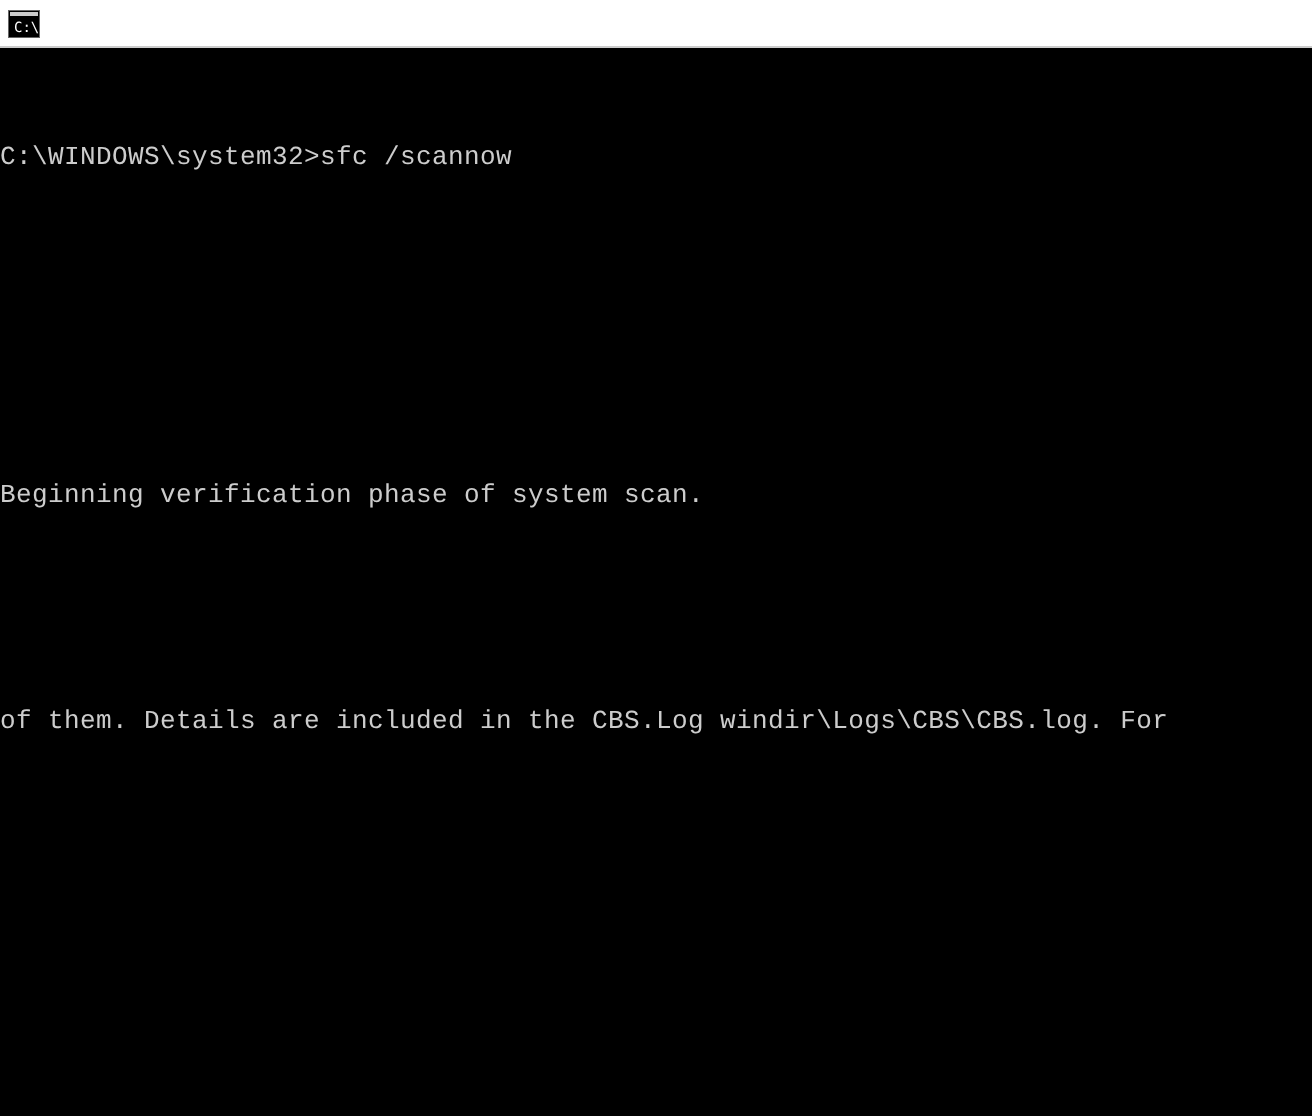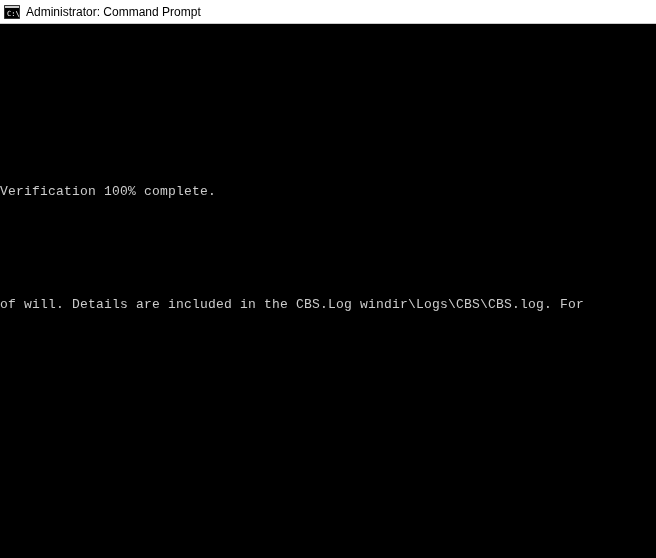--- a/index.html
+++ b/index.html
@@ -54,29 +54,29 @@
 <body>
 
 <div class="titlebar">
   <span class="titlebar-icon">
     <svg width="16" height="14" viewBox="0 0 16 14">
       <rect x="0" y="0" width="16" height="14" fill="#000" stroke="#666" stroke-width="1"></rect>
       <rect x="1" y="1" width="14" height="2" fill="#ccc"></rect>
       <text x="3" y="11" font-size="7" fill="#fff" font-family="monospace">C:\</text>
     </svg>
   </span>
-  <span>Administrator: Command Prompt</span>
 </div>
 
 <div class="terminal">
+  <div class="line">C:\WINDOWS\system32&gt;sfc /scannow</div>
   <div class="line"></div>
   <div class="line"></div>
-  <div class="line">Verification 100% complete.</div>
+  <div class="line">Beginning verification phase of system scan.</div>
   <div class="line"></div>
-  <div class="line">of will. Details are included in the CBS.Log windir\Logs\CBS\CBS.log. For</div>
+  <div class="line">of them. Details are included in the CBS.Log windir\Logs\CBS\CBS.log. For</div>
   
   
   
   
   
   
   
   
   
   

